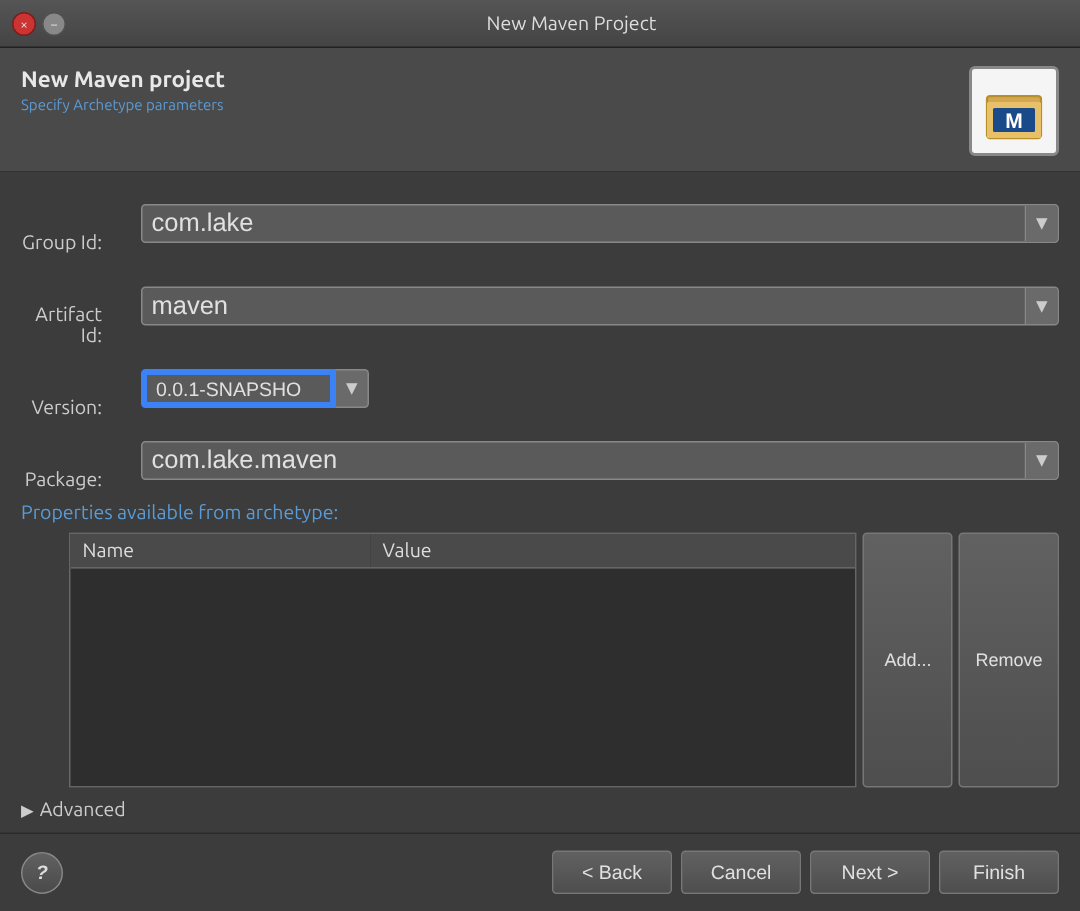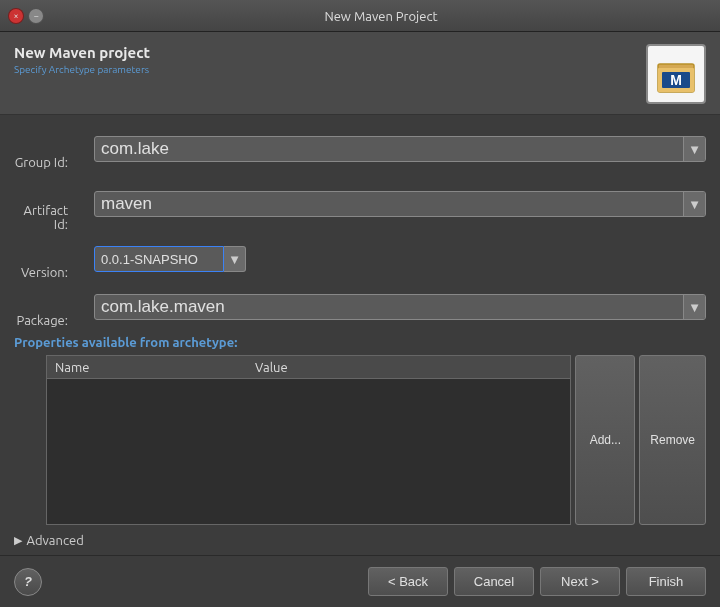--- a/index.html
+++ b/index.html
@@ -133,21 +133,21 @@
       color: #ccc;
       font-size: 10px;
     }
     .version-wrap {
       display: flex;
       align-items: center;
       gap: 0;
     }
     .version-input {
       background: #5a5a5a;
-      border: 1px solid #3b82f6;
+      border: 4px solid #3b82f6;
       border-radius: 3px 0 0 3px;
       height: 26px;
       padding: 0 6px;
       color: #e0e0e0;
       font-size: 13px;
       width: 130px;
       outline: none;
     }
     .version-btn {
       background: #6a6a6a;
@@ -160,21 +160,20 @@
       cursor: pointer;
       color: #ccc;
       font-size: 10px;
     }
 
     
     .props-label {
       margin-bottom: 6px;
       font-size: 13px;
       color: #ccc;
-      font-weight: bold;
     }
     .props-label span {
       color: #5b9bd5;
     }
 
     .props-area {
       flex: 1;
       display: flex;
       gap: 4px;
       min-height: 0;

